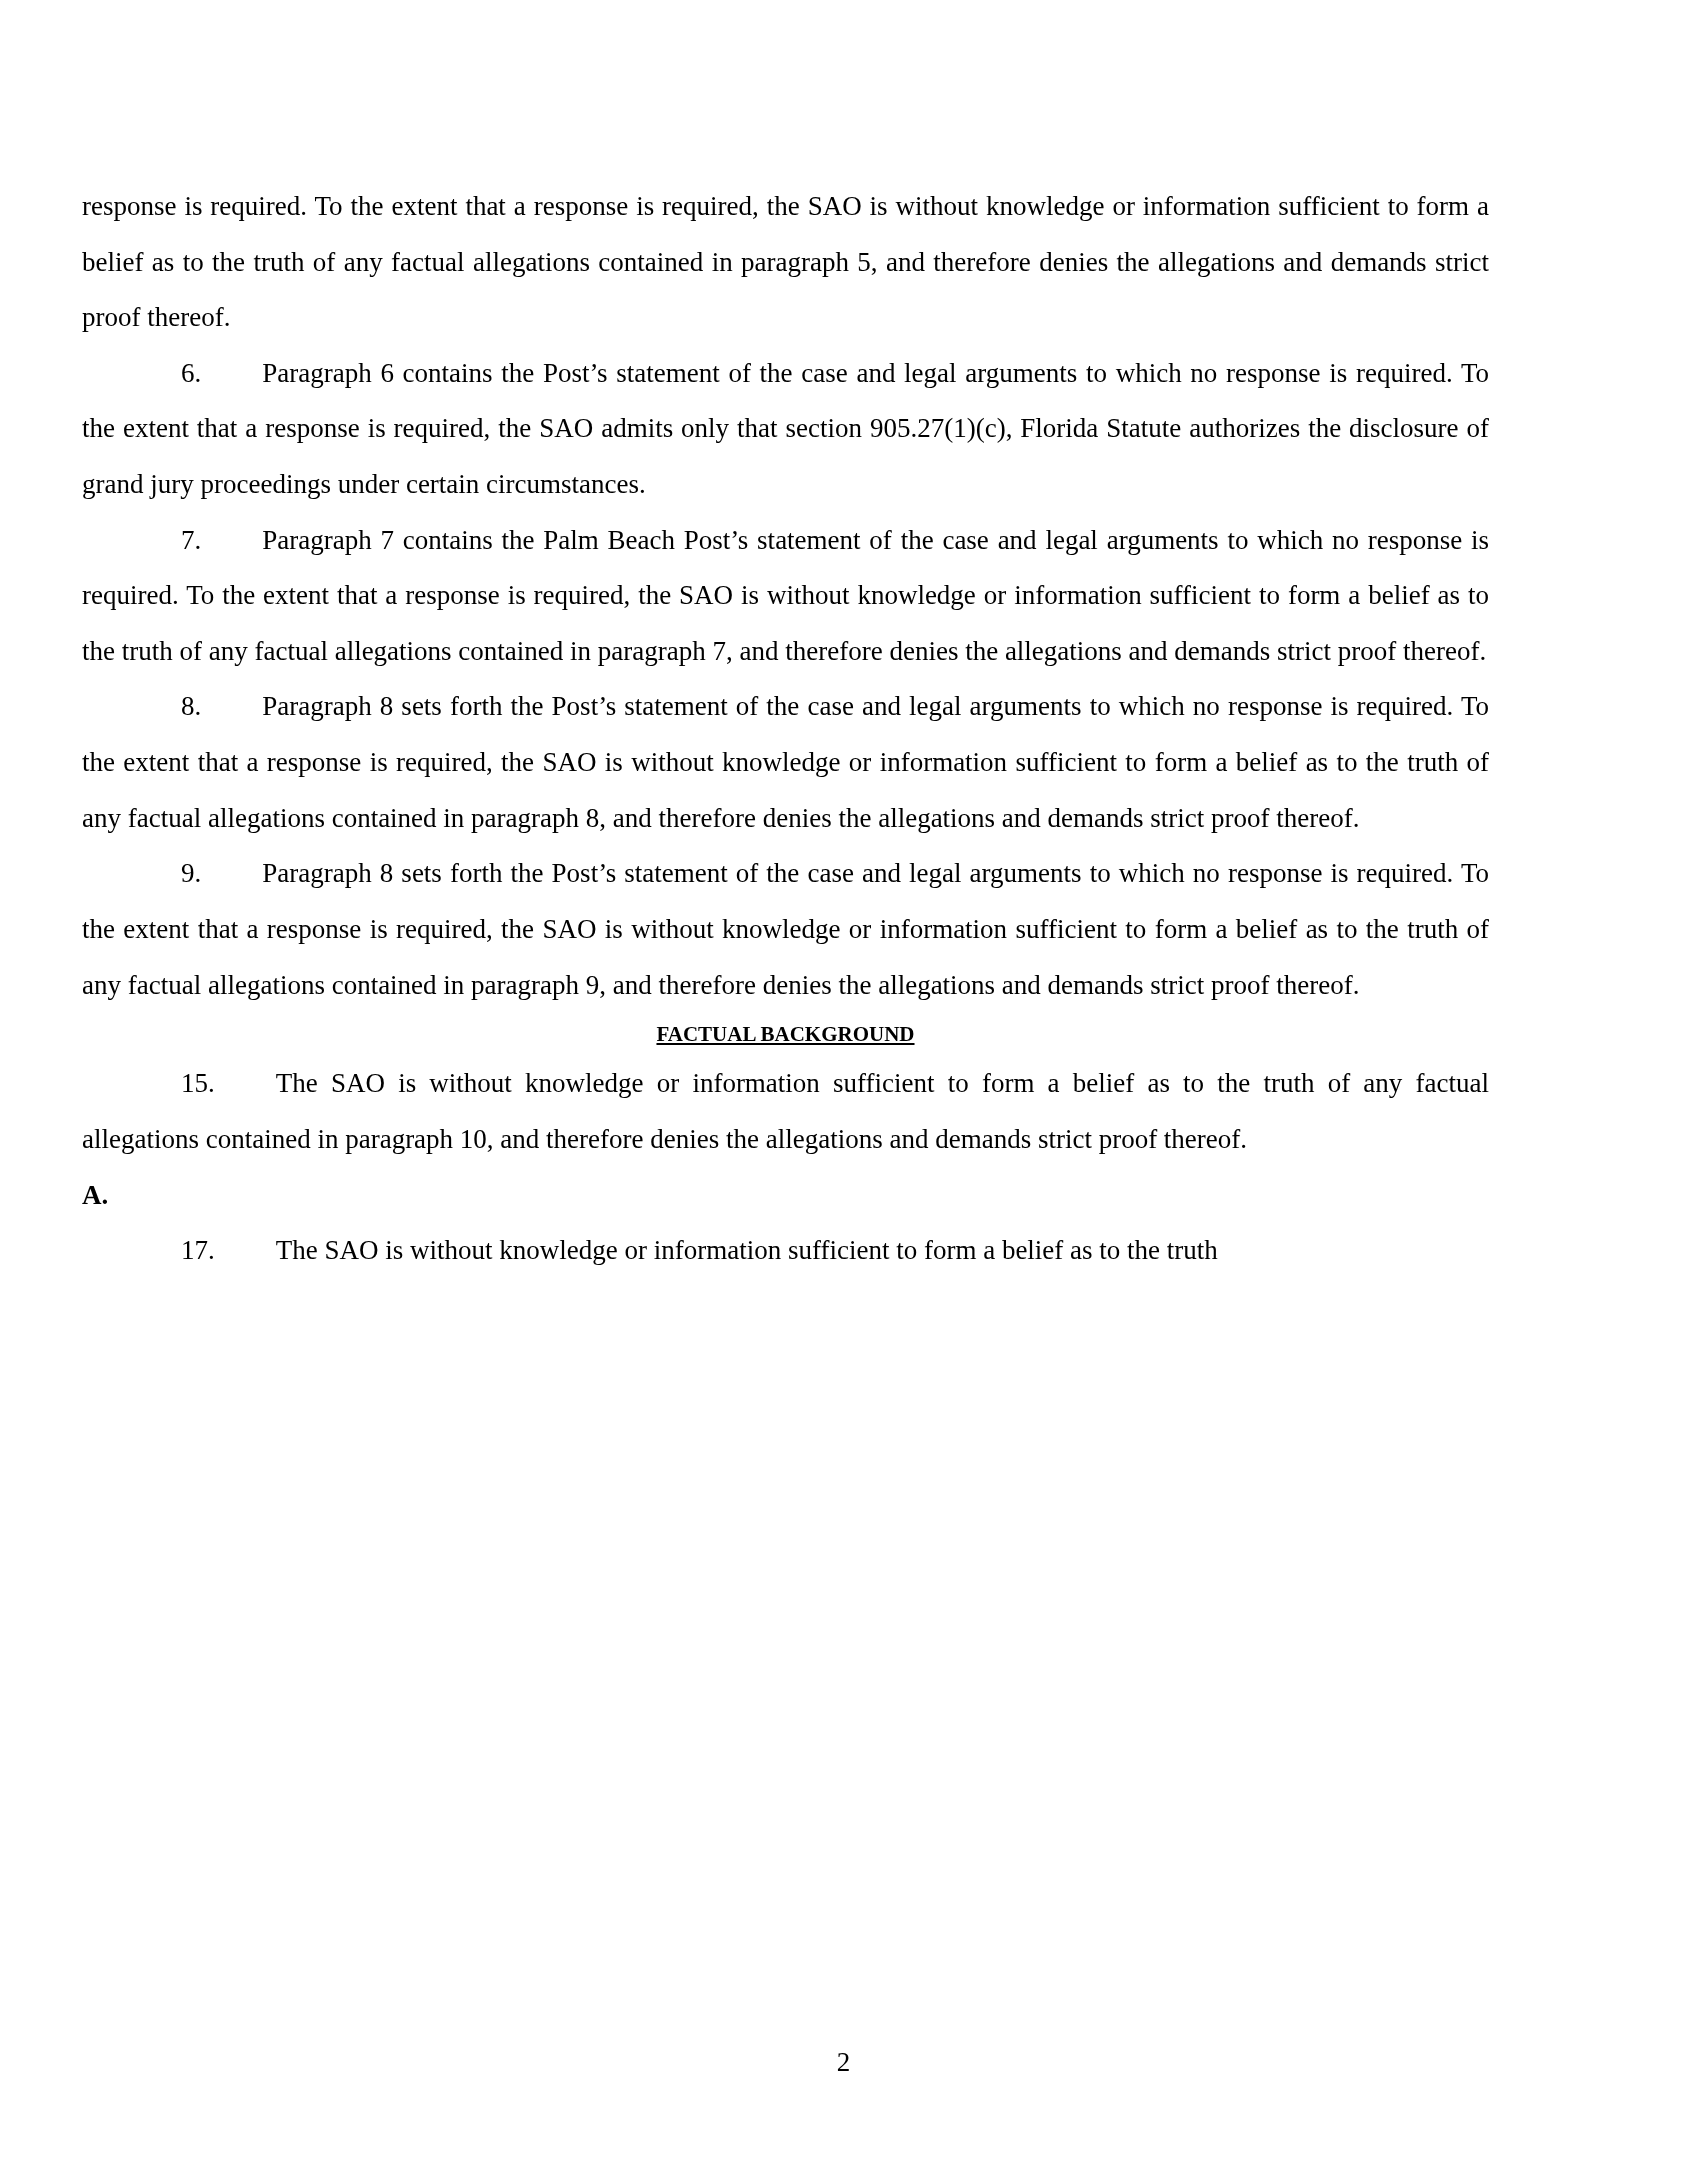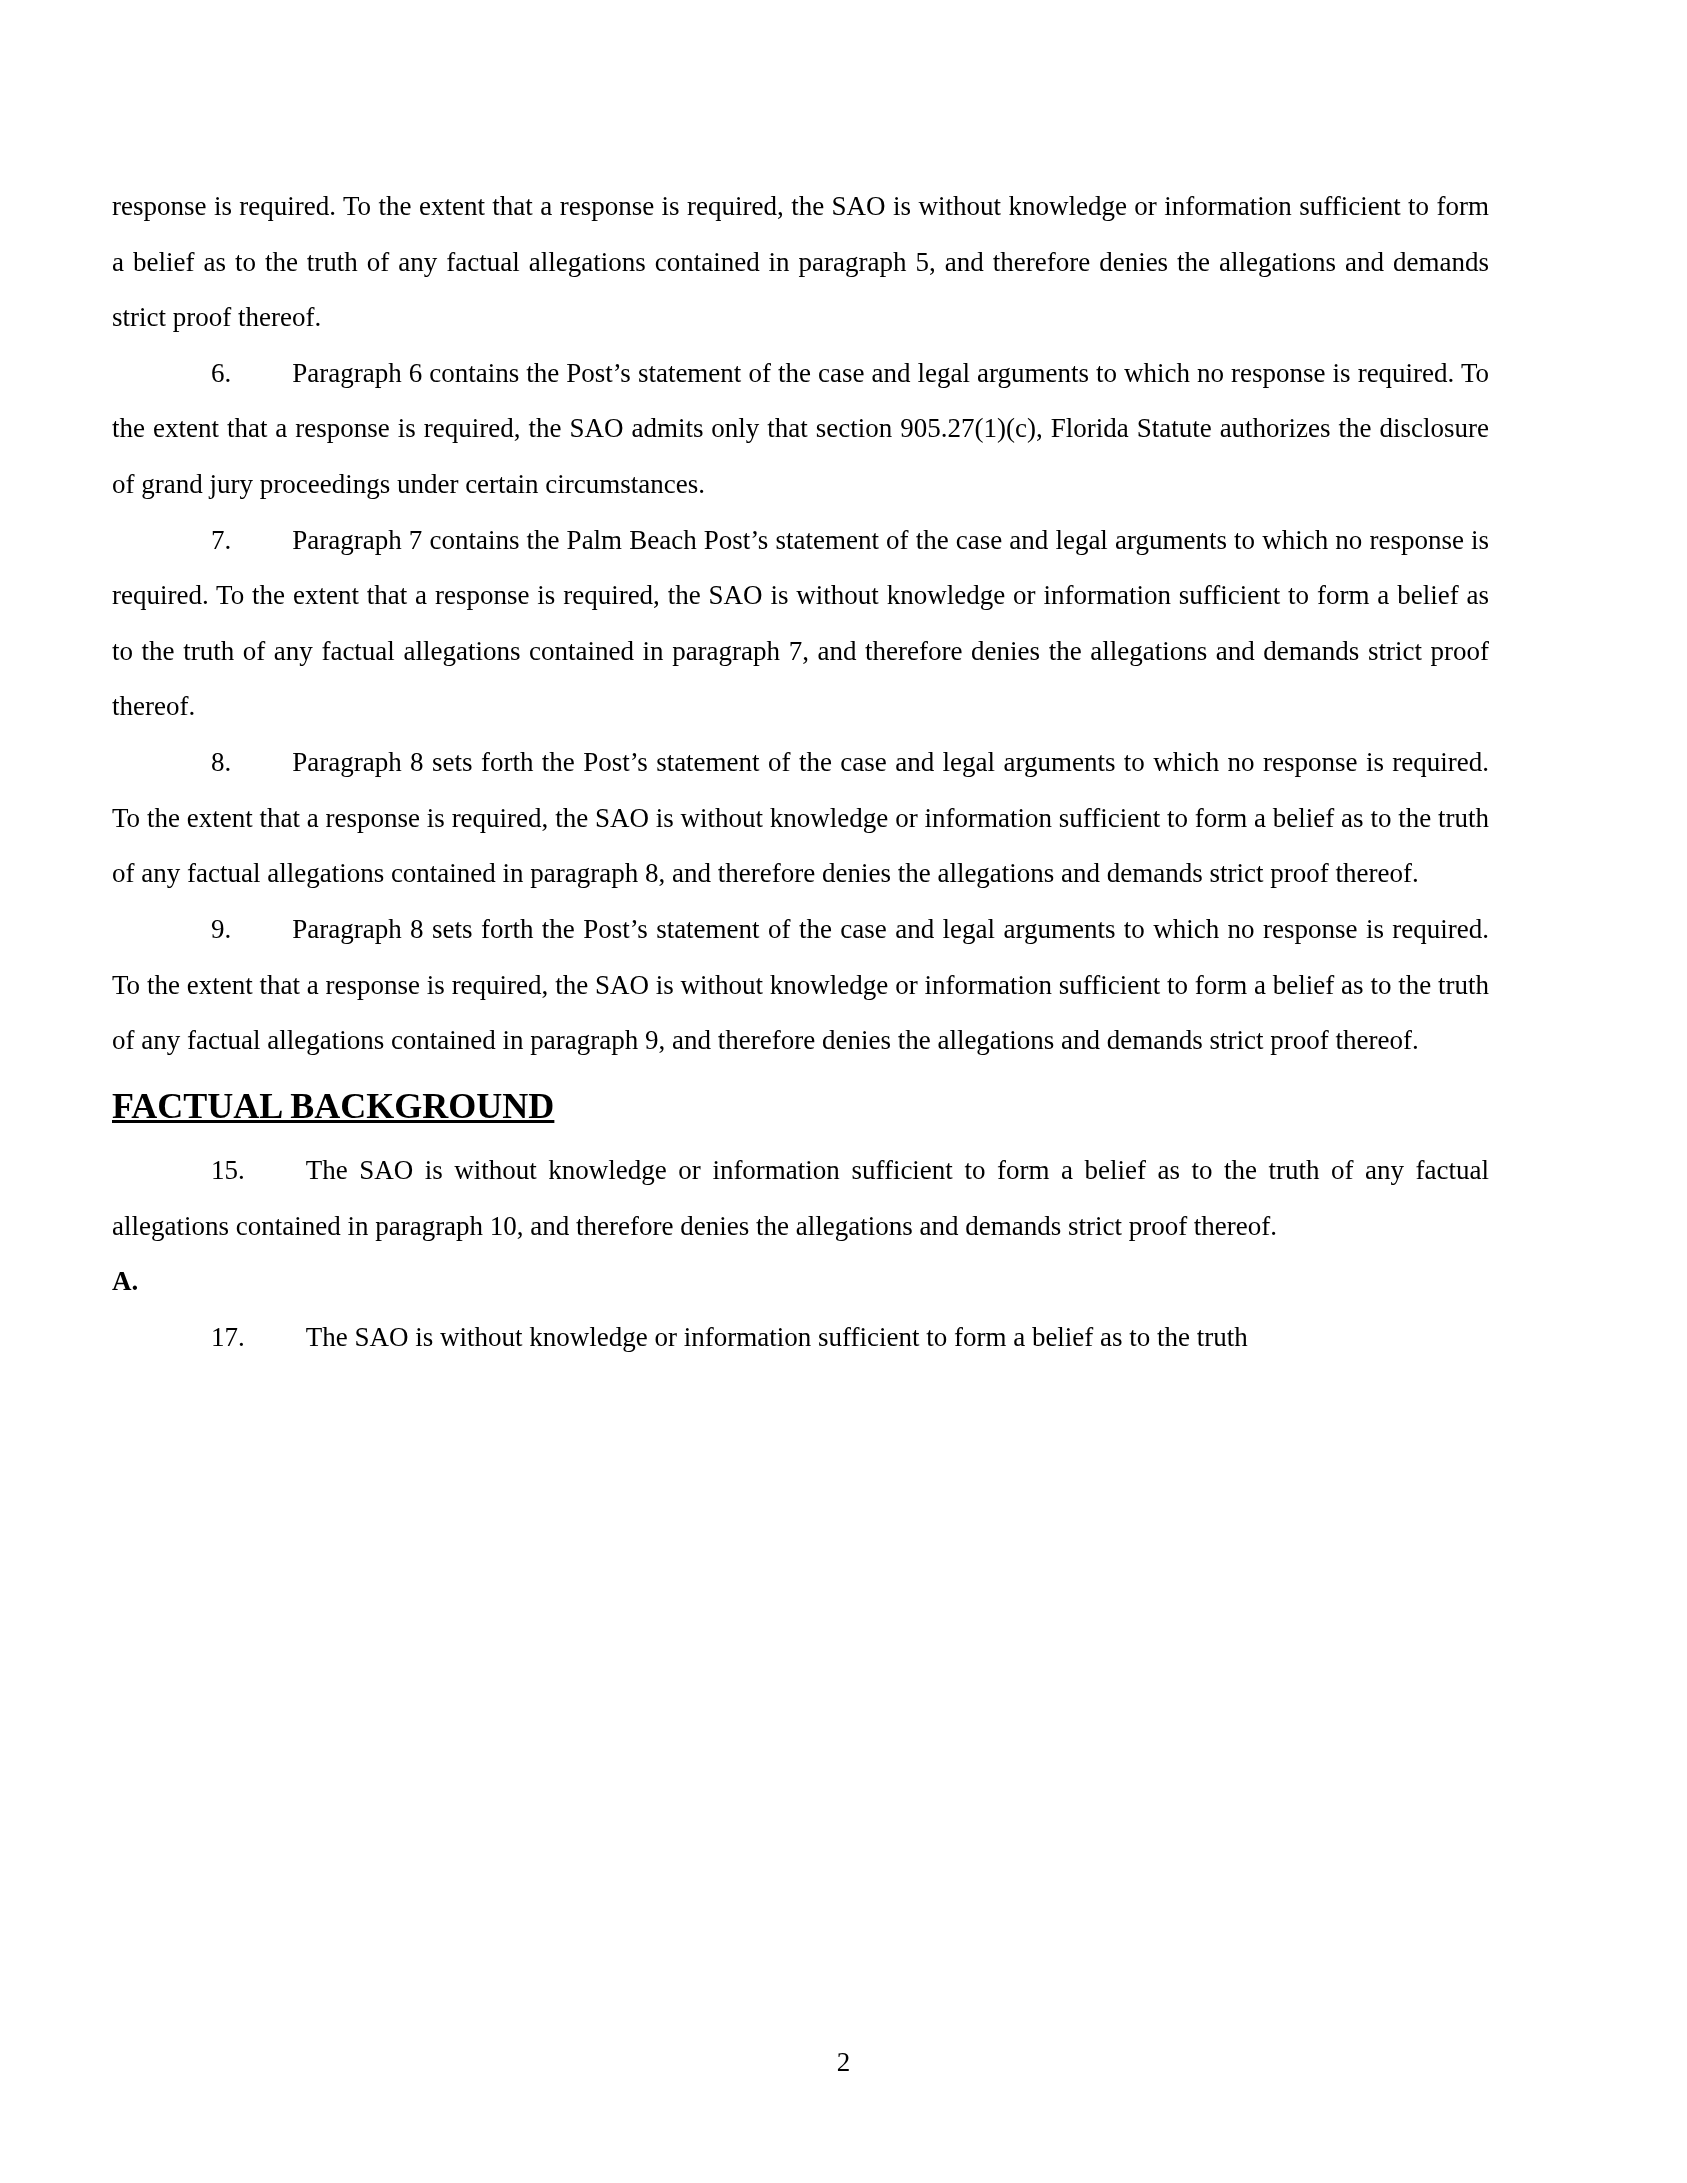--- a/index.html
+++ b/index.html
@@ -14,21 +14,21 @@
     color: #000000;
     position: relative;
   }
   .page {
     position: absolute;
     top: 0;
     left: 0;
     width: 1687px;
     height: 2183px;
     box-sizing: border-box;
-    padding: 179px 198px 79px 112px;
+    padding: 179px 198px 79px 82px;
   }
   .body-text {
     font-size: 27px;
     line-height: 2.06;
     text-align: justify;
     text-justify: inter-word;
   }
   .para {
     margin: 0 0 0 0;
     text-indent: 0;
@@ -37,23 +37,24 @@
     text-indent: 99px;
   }
   .para + .para {
     margin-top: 0;
   }
   .num-gap {
     display: inline-block;
     width: 61px;
   }
   .center-heading {
+    text-align: center;
     font-weight: bold;
     text-decoration: underline;
-    font-size: 36px;
+    font-size: 21px;
     line-height: 2.06;
     margin: 0;
   }
   .section-heading {
     font-size: 27px;
     line-height: 2.06;
     margin: 0;
     font-weight: bold;
     display: flex;
     align-items: baseline;

